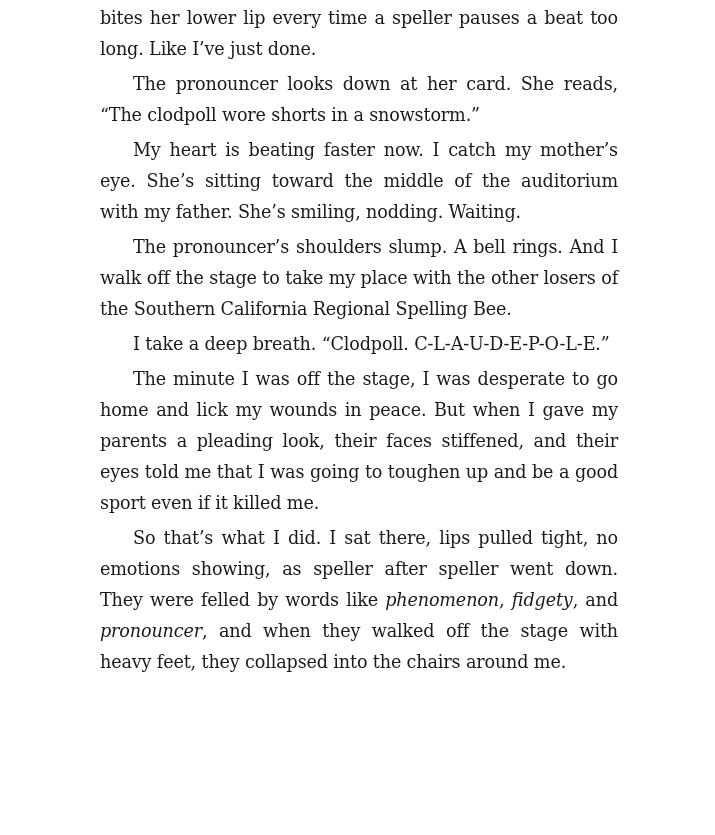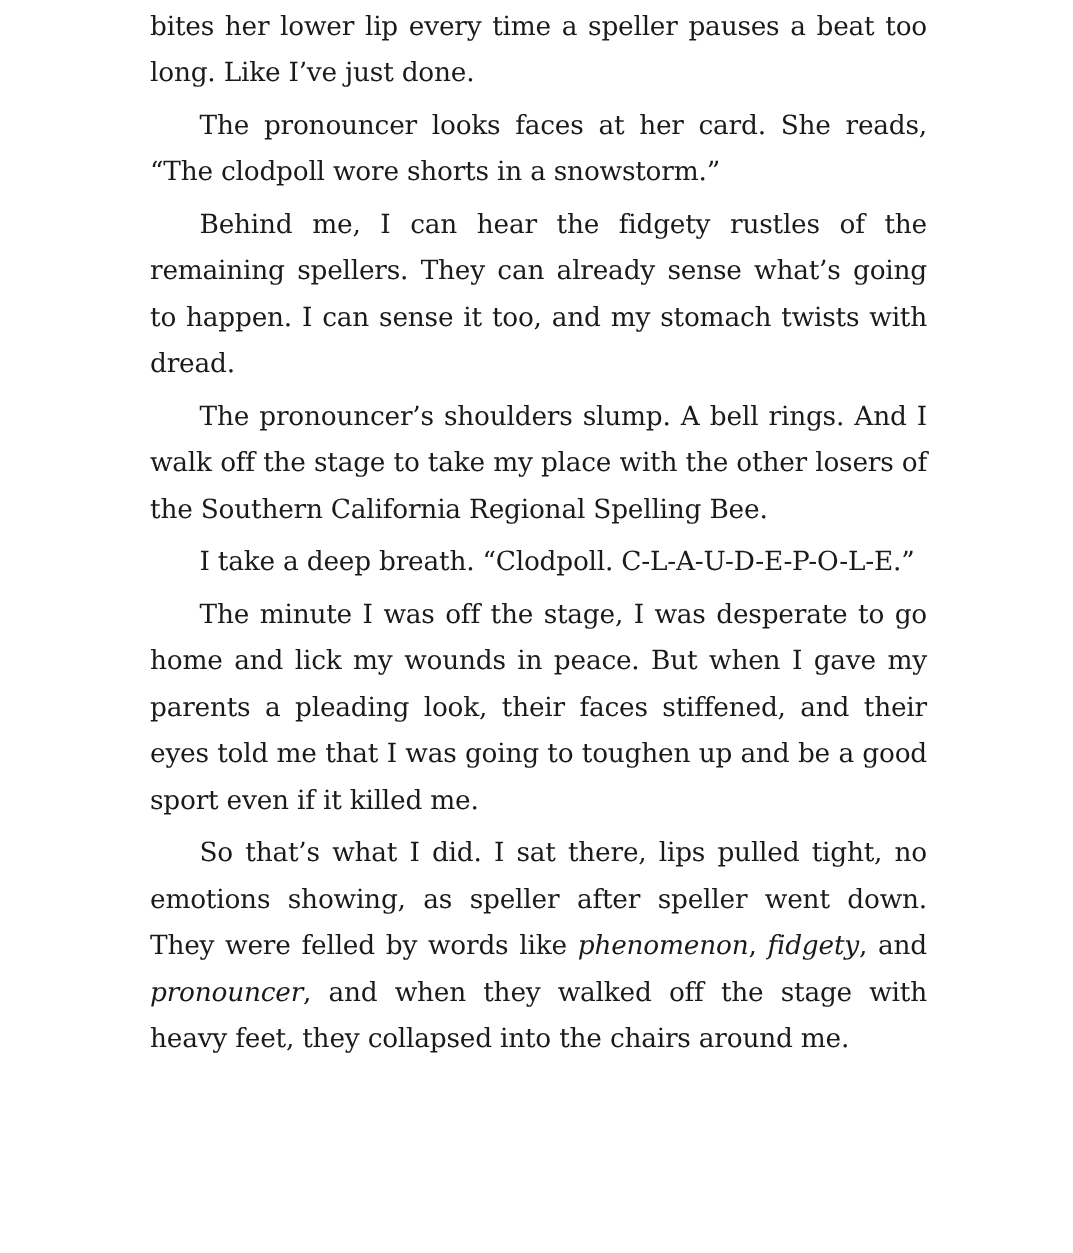--- a/index.html
+++ b/index.html
@@ -35,21 +35,21 @@
     .page p.cont {
       text-indent: 0;
     }
     em { font-style: italic; }
   </style>
 </head>
 <body>
 
 <div class="page">
   <p class="cont">bites her lower lip every time a speller pauses a beat too long. Like I’ve just done.</p>
-  <p>The pronouncer looks faces at her card. She reads, “The clodpoll wore shorts in a snowstorm.”</p>
-  <p>Behind me, I can hear the fidgety rustles of the remaining spellers. They can already sense what’s going to happen. I can sense it too, and my stomach twists with dread.</p>
+  <p>The pronouncer looks down at her card. She reads, “The clodpoll wore shorts in a snowstorm.”</p>
+  <p>My heart is beating faster now. I catch my mother’s eye. She’s sitting toward the middle of the auditorium with my father. She’s smiling, nodding. Waiting.</p>
   <p>The pronouncer’s shoulders slump. A bell rings. And I walk off the stage to take my place with the other losers of the Southern California Regional Spelling Bee.</p>
   <p>I take a deep breath. “Clodpoll. C-L-A-U-D-E-P-O-L-E.”</p>
   <p>The minute I was off the stage, I was desperate to go home and lick my wounds in peace. But when I gave my parents a pleading look, their faces stiffened, and their eyes told me that I was going to toughen up and be a good sport even if it killed me.</p>
   <p>
     <span>So that’s what I did. I sat there, lips pulled tight, no emotions showing, as speller after speller went down. They were felled by words like </span><em>phenomenon</em><span>, </span><em>fidgety</em><span>, and </span><em>pronouncer</em><span>, and when they walked off the stage with heavy feet, they collapsed into the chairs around me.</span>
   </p>
 </div>
 
 </body></html>

